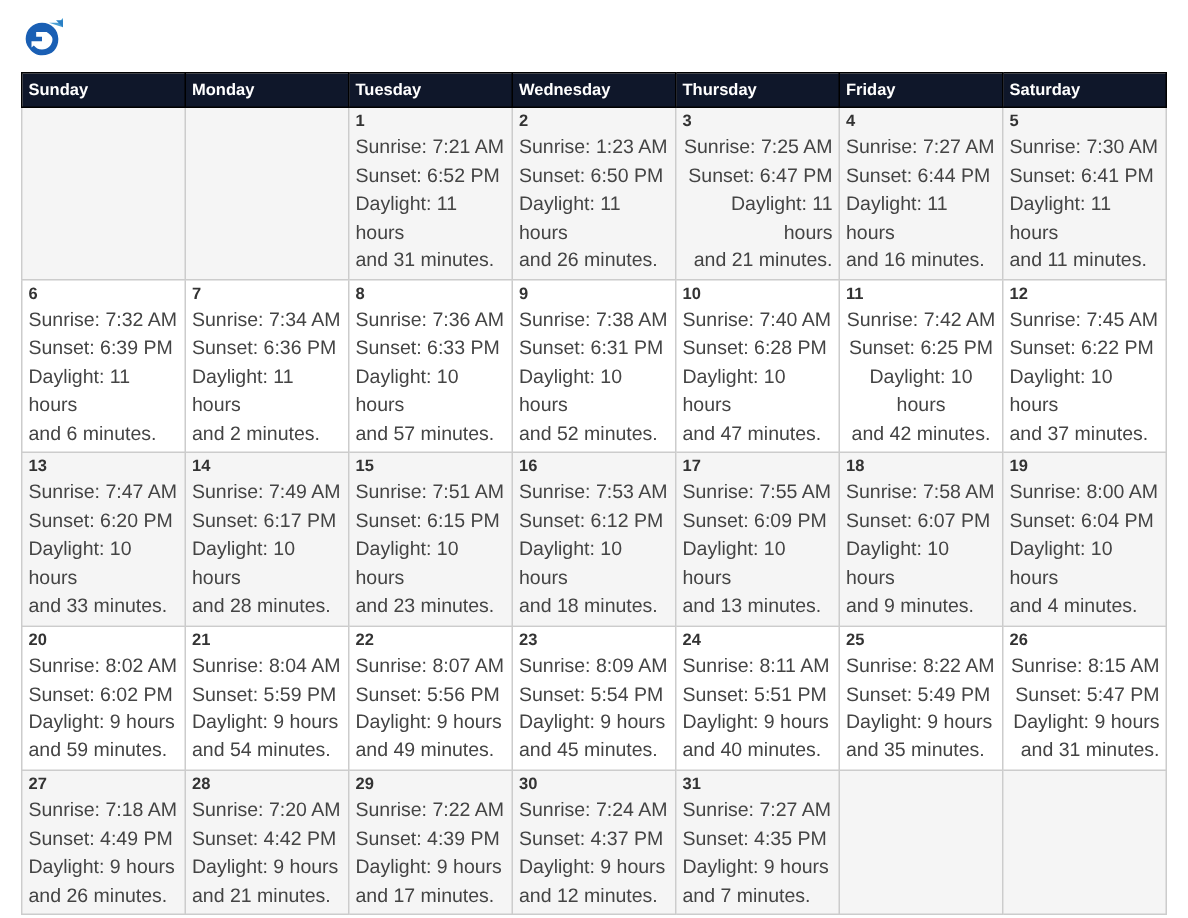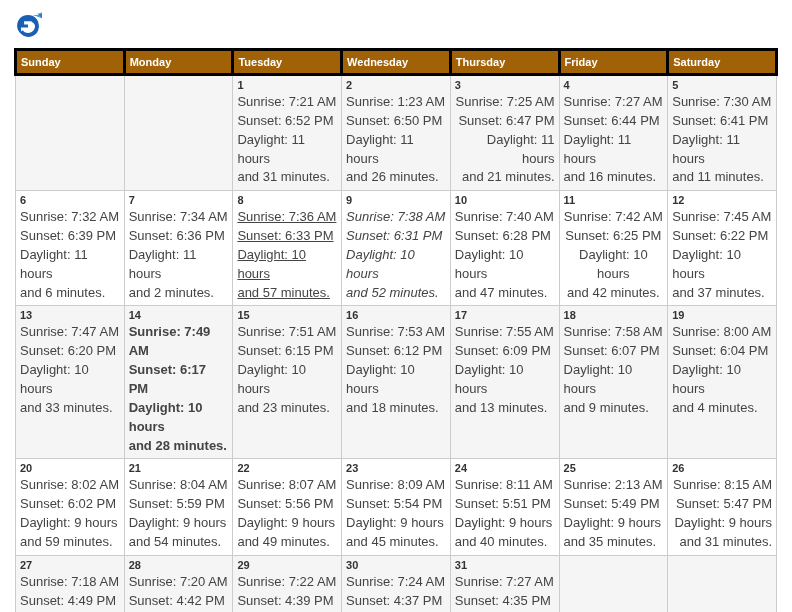--- a/index.html
+++ b/index.html
@@ -50,27 +50,27 @@
     .location {
       font-size: 14px;
       color: #555;
     }
     table {
       width: 100%;
       border-collapse: collapse;
       table-layout: fixed;
     }
     thead tr th {
-      background: #a16207;
+      background: #0f172a;
       color: #fff;
       font-size: 11px;
       font-weight: bold;
       padding: 5px 4px;
       text-align: left;
-      border: 3px solid #000000;
+      border: 1px solid #000000;
     }
     tbody tr td {
       border: 1px solid #ccc;
       vertical-align: top;
       padding: 3px 4px;
       font-size: 9px;
       color: #333;
       height: 78px;
       background: #fff;
     }
@@ -181,28 +181,28 @@
           </td>
           <td>
             <span class="day-number">7</span>
             <div class="day-info" style="white-space: pre-line;">Sunrise: 7:34 AM
 Sunset: 6:36 PM
 Daylight: 11 hours
 and 2 minutes.</div>
           </td>
           <td>
             <span class="day-number">8</span>
-            <div class="day-info" style="white-space: pre-line; text-decoration: underline;">Sunrise: 7:36 AM
+            <div class="day-info" style="white-space: pre-line;">Sunrise: 7:36 AM
 Sunset: 6:33 PM
 Daylight: 10 hours
 and 57 minutes.</div>
           </td>
           <td>
             <span class="day-number">9</span>
-            <div class="day-info" style="white-space: pre-line; font-style: italic;">Sunrise: 7:38 AM
+            <div class="day-info" style="white-space: pre-line;">Sunrise: 7:38 AM
 Sunset: 6:31 PM
 Daylight: 10 hours
 and 52 minutes.</div>
           </td>
           <td>
             <span class="day-number">10</span>
             <div class="day-info" style="white-space: pre-line;">Sunrise: 7:40 AM
 Sunset: 6:28 PM
 Daylight: 10 hours
 and 47 minutes.</div>
@@ -225,21 +225,21 @@
         <tr>
           <td>
             <span class="day-number">13</span>
             <div class="day-info" style="white-space: pre-line;">Sunrise: 7:47 AM
 Sunset: 6:20 PM
 Daylight: 10 hours
 and 33 minutes.</div>
           </td>
           <td>
             <span class="day-number">14</span>
-            <div class="day-info" style="white-space: pre-line; font-weight: bold;">Sunrise: 7:49 AM
+            <div class="day-info" style="white-space: pre-line;">Sunrise: 7:49 AM
 Sunset: 6:17 PM
 Daylight: 10 hours
 and 28 minutes.</div>
           </td>
           <td>
             <span class="day-number">15</span>
             <div class="day-info" style="white-space: pre-line;">Sunrise: 7:51 AM
 Sunset: 6:15 PM
 Daylight: 10 hours
 and 23 minutes.</div>
@@ -304,21 +304,21 @@
           </td>
           <td>
             <span class="day-number">24</span>
             <div class="day-info" style="white-space: pre-line;">Sunrise: 8:11 AM
 Sunset: 5:51 PM
 Daylight: 9 hours
 and 40 minutes.</div>
           </td>
           <td>
             <span class="day-number">25</span>
-            <div class="day-info" style="white-space: pre-line;">Sunrise: 2:13 AM
+            <div class="day-info" style="white-space: pre-line;">Sunrise: 8:22 AM
 Sunset: 5:49 PM
 Daylight: 9 hours
 and 35 minutes.</div>
           </td>
           <td>
             <span class="day-number">26</span>
             <div class="day-info" style="white-space: pre-line; text-align: right;">Sunrise: 8:15 AM
 Sunset: 5:47 PM
 Daylight: 9 hours
 and 31 minutes.</div>

